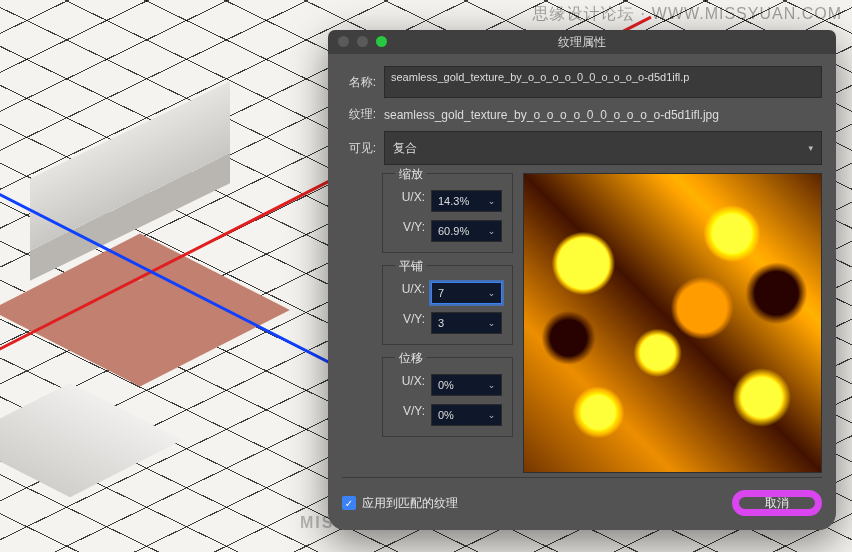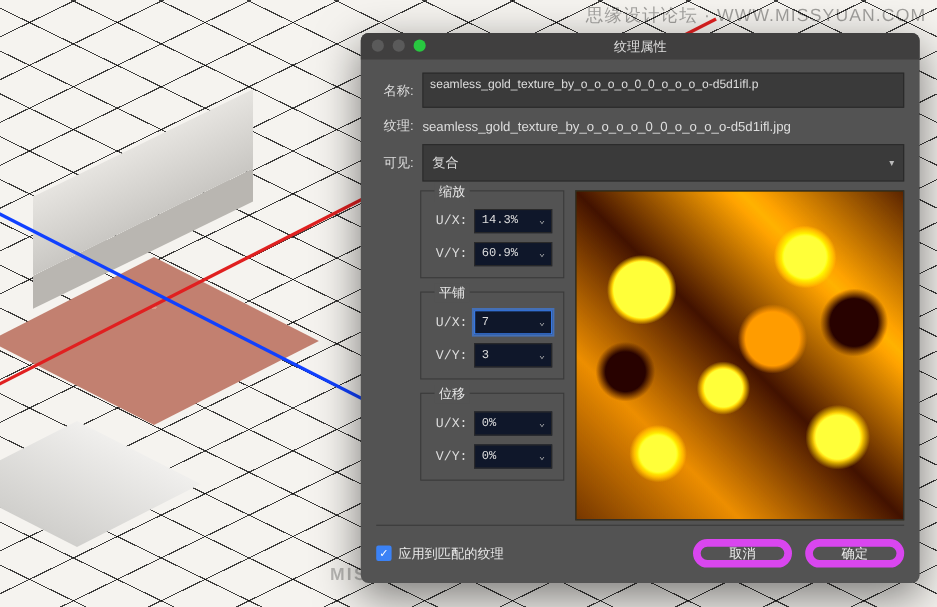--- a/index.html
+++ b/index.html
@@ -16,39 +16,39 @@
   .block { position:absolute; }
   .slab1 { width:200px; height:72px; background:linear-gradient(#e6e4e0,#c9c7c3); transform:skewY(-26deg); top:130px; left:30px; box-shadow: 0 30px 0 #b9b6b1; }
   .slab2 { width:160px; height:160px; background:#c28070;
     background-image: radial-gradient(circle at 30% 30%, #d89a89 0 2px, transparent 2px);
     transform: rotate(45deg) skew(-18deg,-18deg); top:230px; left:60px; }
   .slab3 { width:120px; height:120px; background:linear-gradient(#f0efed,#d0cfcc); transform: rotate(45deg) skew(-18deg,-18deg); top:380px; left:10px; }
 
   .watermark-top { position:absolute; top:4px; right:10px; color:rgba(0,0,0,.35); font-size:16px; letter-spacing:1px; }
   .watermark-bot { position:absolute; bottom:20px; left:300px; color:rgba(0,0,0,.25); font-size:16px; font-weight:bold; letter-spacing:2px; }
 
-  .dialog { position:absolute; top:30px; left:328px; width:508px; height:500px; background:#535353; color:#e8e8e8; border-radius:7px; box-shadow:0 12px 40px rgba(0,0,0,.5); }
+  .dialog { position:absolute; top:30px; left:328px; width:508px; height:500px; background:#535353; color:#e8e8e8; border-radius:17px; box-shadow:0 12px 40px rgba(0,0,0,.5); }
   .titlebar { height:24px; display:flex; align-items:center; justify-content:center; position:relative; background:#403f3f; border-radius:7px 7px 0 0; }
   .traffic { position:absolute; left:10px; top:6px; display:flex; gap:8px; }
   .tl { width:11px; height:11px; border-radius:50%; background:#5a5a5a; }
   .tl.green { background:#28c840; }
   .title { font-size:12px; color:#ddd; }
 
   .form { padding:12px 14px 0 14px; }
   .row { display:flex; align-items:center; gap:8px; margin-bottom:8px; }
   .label { width:34px; text-align:right; color:#ddd; }
   .textfield { flex:1; height:32px; background:#3a3a3a; border:1px solid #2a2a2a; color:#ddd; padding:0 6px; line-height:20px; white-space:nowrap; overflow:hidden; font-size:11px; }
   .textread { flex:1; color:#ddd; white-space:nowrap; overflow:hidden; font-size:12px; }
   .selectwide { flex:1; height:24px; background:#3a3a3a; border:1px solid #2a2a2a; color:#ddd; padding:16px 8px; display:flex; align-items:center; justify-content:space-between; }
 
   .content { display:flex; padding:0 14px; gap:10px; margin-top:6px; }
   .leftcol { width:172px;padding-left:40px; }
   .group { border:1px solid #3a3a3a; padding:8px 10px 10px 10px; margin-bottom:12px; position:relative; }
   .group-title { position:absolute; top:-8px; left:12px; background:#535353; padding:0 4px; }
-  .prow { display:flex; align-items:center; gap:6px; margin-top:8px;font-family:Liberation Mono, monospace; }
+  .prow { display:flex; align-items:flex-start; gap:6px; margin-top:8px; }
   .plabel { width:32px; text-align:right; color:#ddd; }
   .combo { flex:1; height:22px; background:#0f172a; border:1px solid #2a2a2a; color:#ddd; display:flex; align-items:center; justify-content:space-between; padding:0 6px; font-size:11px; }
   .combo.focus { border:1px solid #3b82f6; box-shadow:0 0 0 2px rgba(59,130,246,.6); }
   .chev { font-size:9px; color:#bbb; }
 
   .preview { width:300px; height:300px; border:1px solid #2f2f2f; background:#3a2c00; position:relative; overflow:hidden; }
   .gold {
     position:absolute; inset:0;
     background:
       radial-gradient(circle at 20% 30%, #f3e07a 0 8%, transparent 10%),
@@ -174,16 +174,15 @@
     </div>
   </div>
 
   <div class="footer">
     <div class="check">
       <div class="checkbox">✓</div>
       <span>应用到匹配的纹理</span>
     </div>
     <div class="btns">
       <div class="btn">取消</div>
-      <div class="btn">确定</div>
     </div>
   </div>
 </div>
 
 </body></html>

